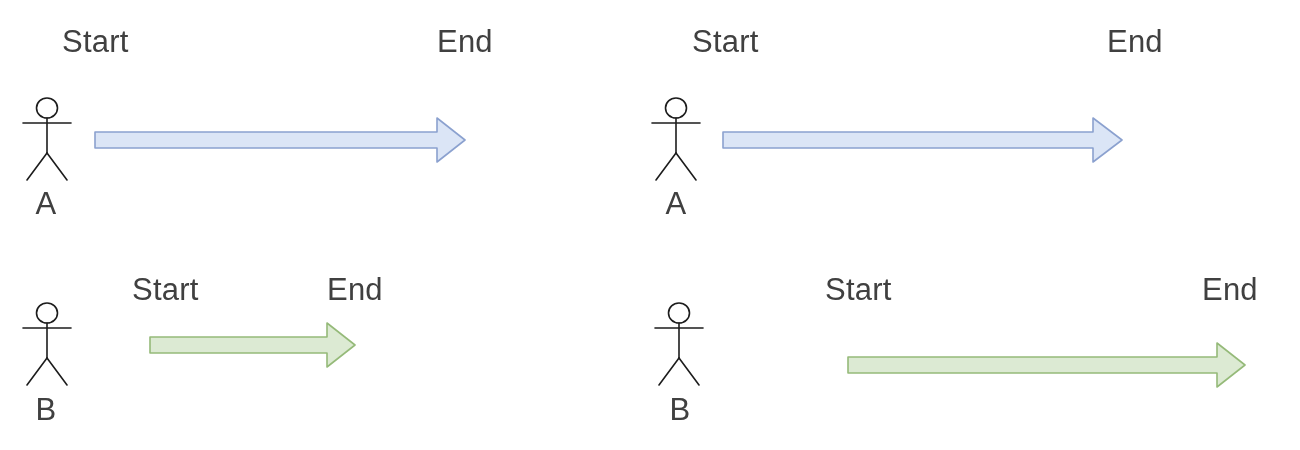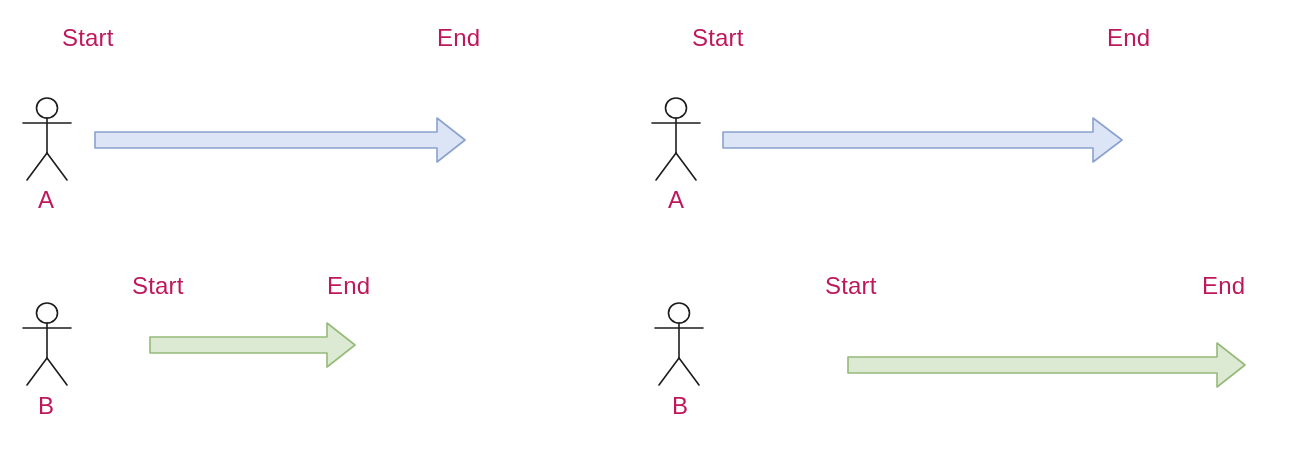--- a/index.html
+++ b/index.html
@@ -16,24 +16,24 @@
     width: 1300px;
     height: 450px;
   }
   .layer {
     position: absolute;
     top: 0;
     left: 0;
   }
   .lbl {
     position: absolute;
-    font-size: 24px;
+    font-size: 31px;
     line-height: 1.1;
     white-space: nowrap;
-    color: #be185d;
+    color: #404040;
     letter-spacing: 0.2px;
   }
   .lbl.centered {
     transform: translateX(-50%);
   }
   svg {
     display: block;
   }
 </style>
 </head>

